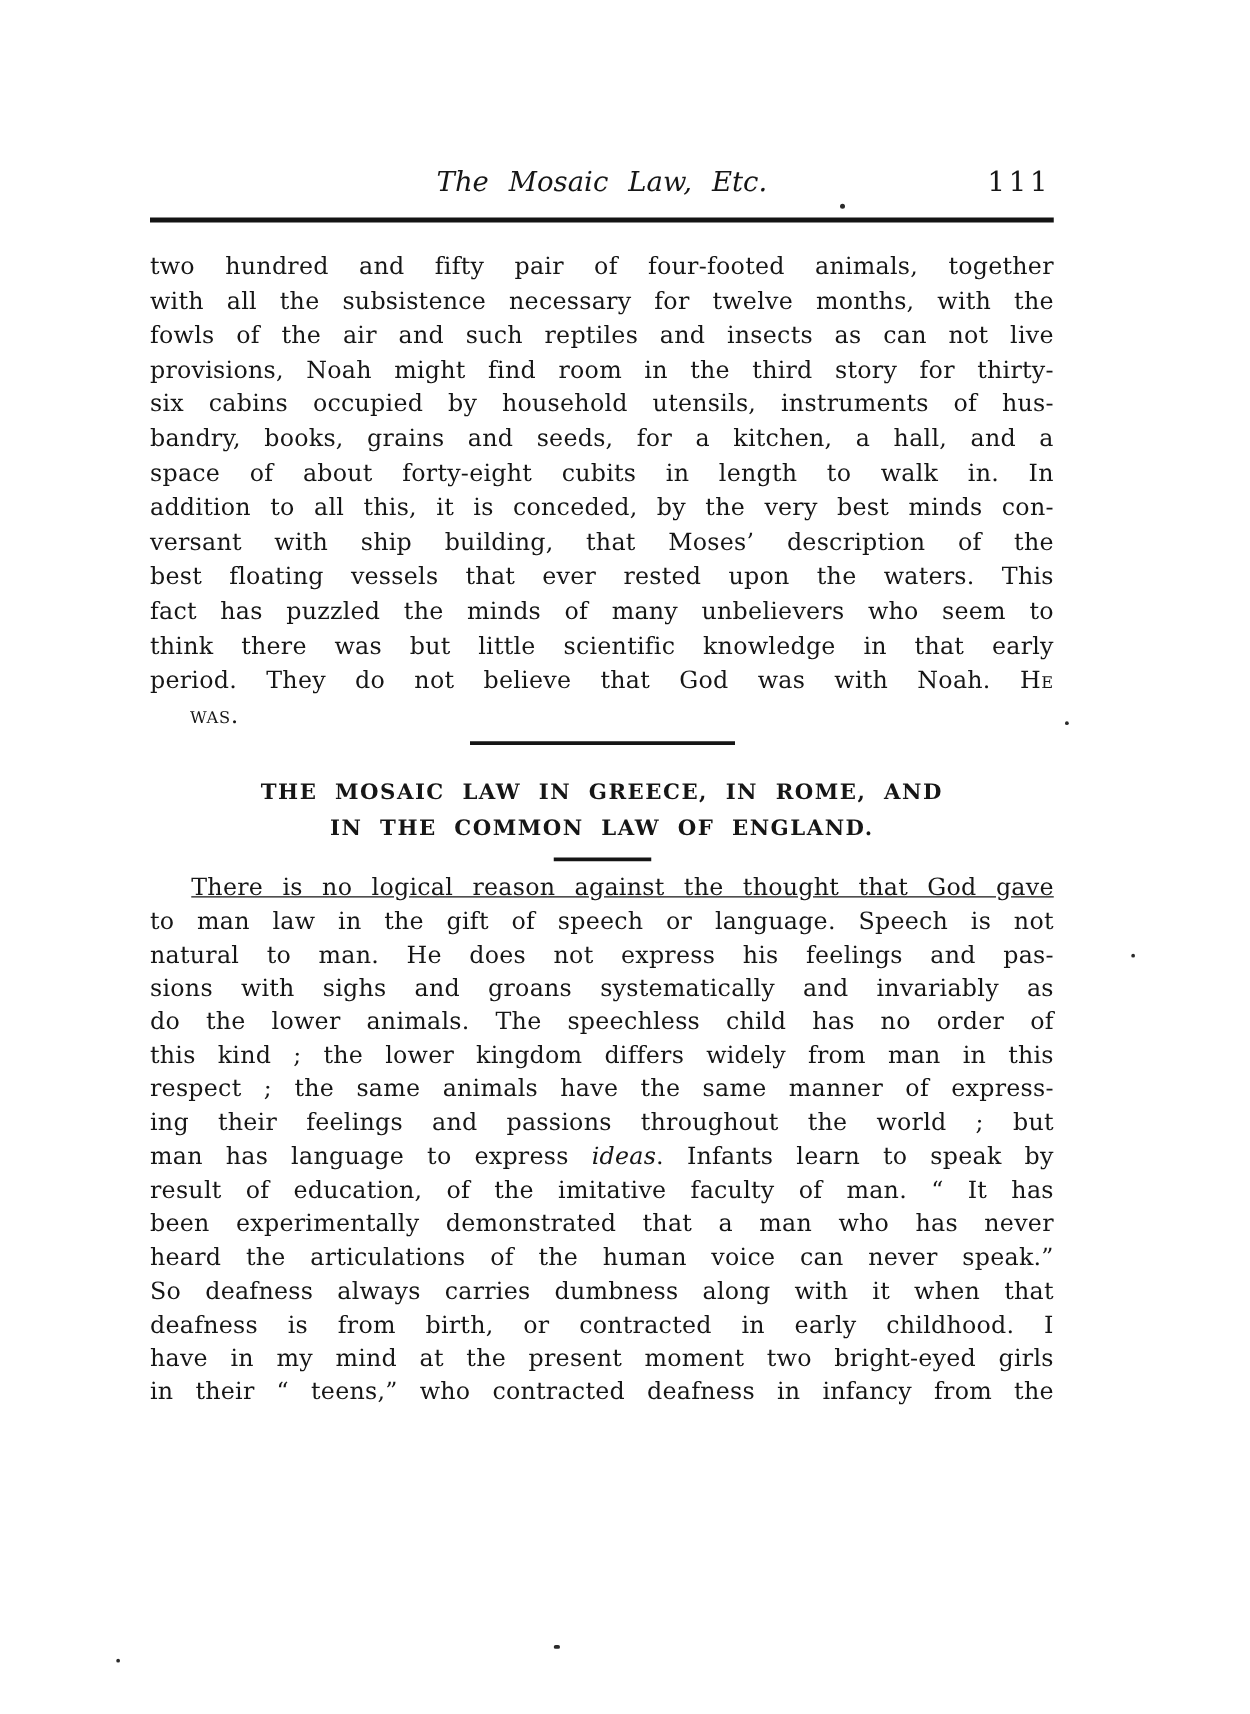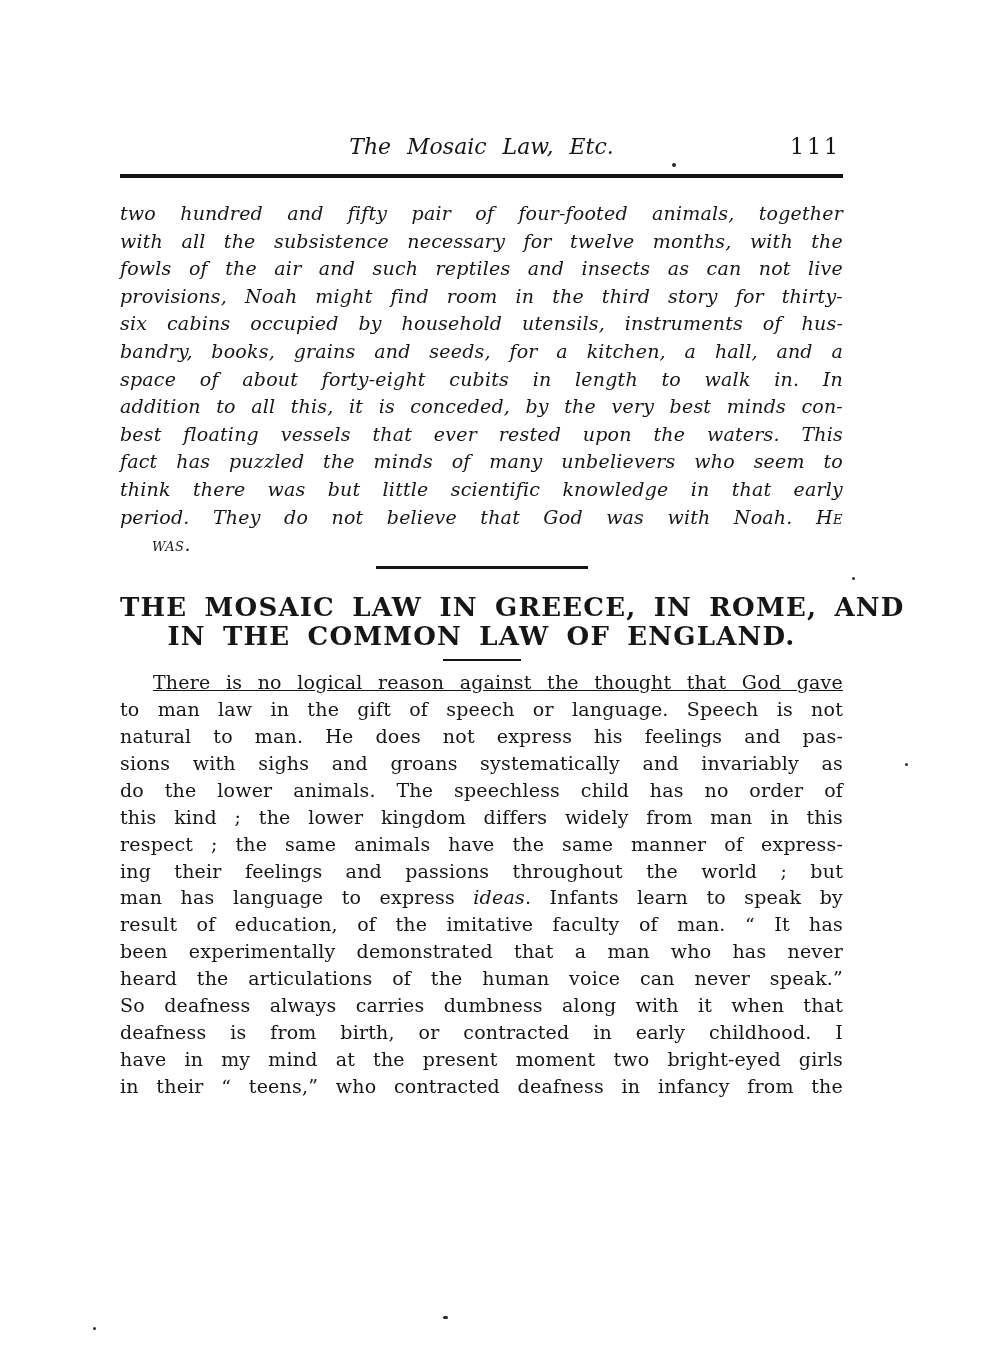--- a/index.html
+++ b/index.html
@@ -46,21 +46,20 @@
     height: 4px;
     background: #141414;
   }
   .para {
     font-size: 19px;
     letter-spacing: 0.2px;
   }
   .para1 {
     margin-top: 22px;
     line-height: 27.6px;
-    font-style: italic;
   }
   .para2 {
     margin-top: 8px;
     line-height: 26.9px;
   }
   .line {
     text-align: justify;
     text-align-last: justify;
   }
   .line.no-just {
@@ -81,21 +80,21 @@
     margin: 7px auto 0;
   }
   .divider-short {
     width: 78px;
     height: 2.5px;
     background: #151515;
     margin: 8px auto 0;
   }
   .section-heading {
     margin: 24px 0 0 0;
-    font-size: 26px;
+    font-size: 17px;
     font-weight: bold;
     line-height: 29px;
     text-align: center;
     letter-spacing: 1.2px;
     word-spacing: 7px;
   }
   .section-heading .hline { white-space: nowrap; }
   .speck {
     position: absolute;
     background: #2a2a2a;
@@ -122,20 +121,21 @@
 
     <div class="para para1">
       <div class="line">two hundred and fifty pair of four-footed animals, together</div>
       <div class="line">with all the subsistence necessary for twelve months, with the</div>
       <div class="line">fowls of the air and such reptiles and insects as can not live</div>
       <div class="line">provisions, Noah might find room in the third story for thirty-</div>
       <div class="line">six cabins occupied by household utensils, instruments of hus-</div>
       <div class="line">bandry, books, grains and seeds, for a kitchen, a hall, and a</div>
       <div class="line">space of about forty-eight cubits in length to walk in.  In</div>
       <div class="line">addition to all this, it is conceded, by the very best minds con-</div>
+      <div class="line">versant with ship building, that Moses’ description of the</div>
       <div class="line">best floating vessels that ever rested upon the waters.  This</div>
       <div class="line">fact has puzzled the minds of many unbelievers who seem to</div>
       <div class="line">think there was but little scientific knowledge in that early</div>
       <div class="line"><span>period.  They do not believe that God was with Noah.</span>
         <span class="sc">He</span></div>
       <div class="line no-just"><span class="sc">was.</span></div>
     </div>
 
     <div class="divider-long"></div>
 

